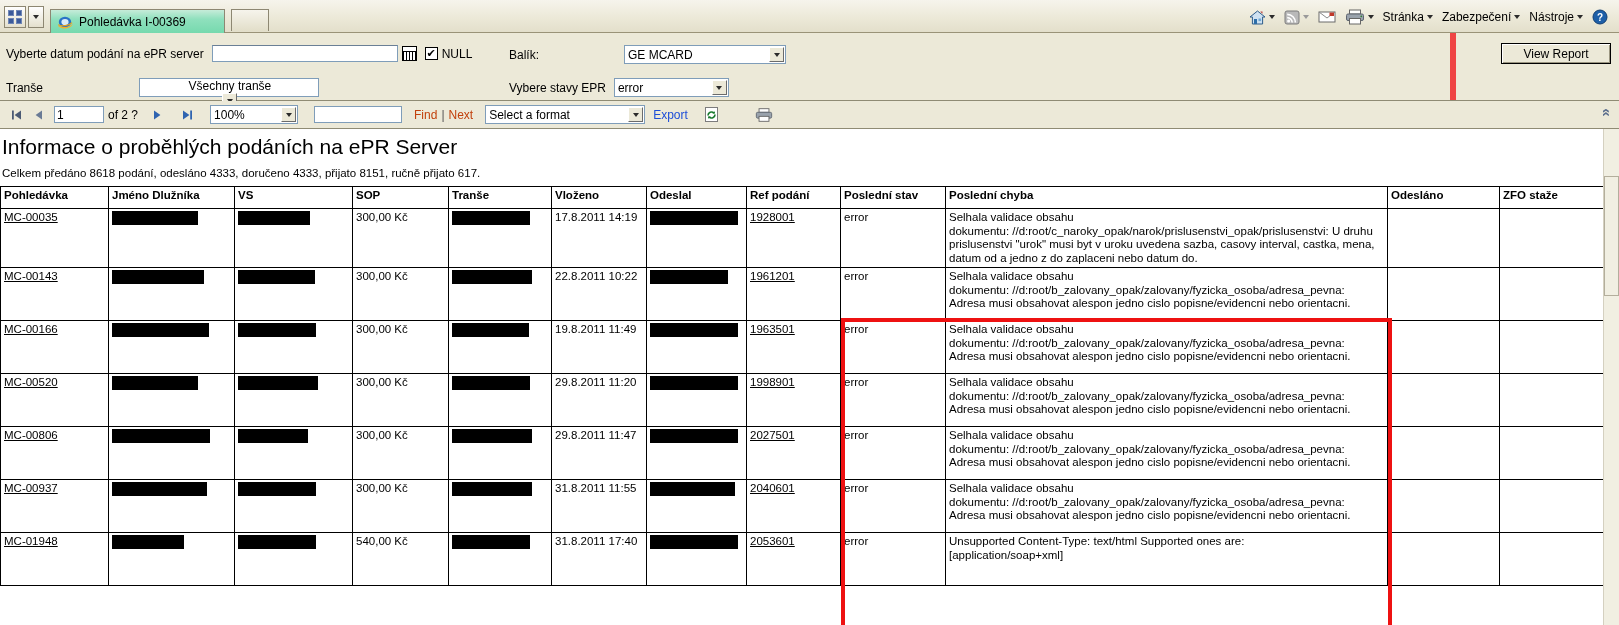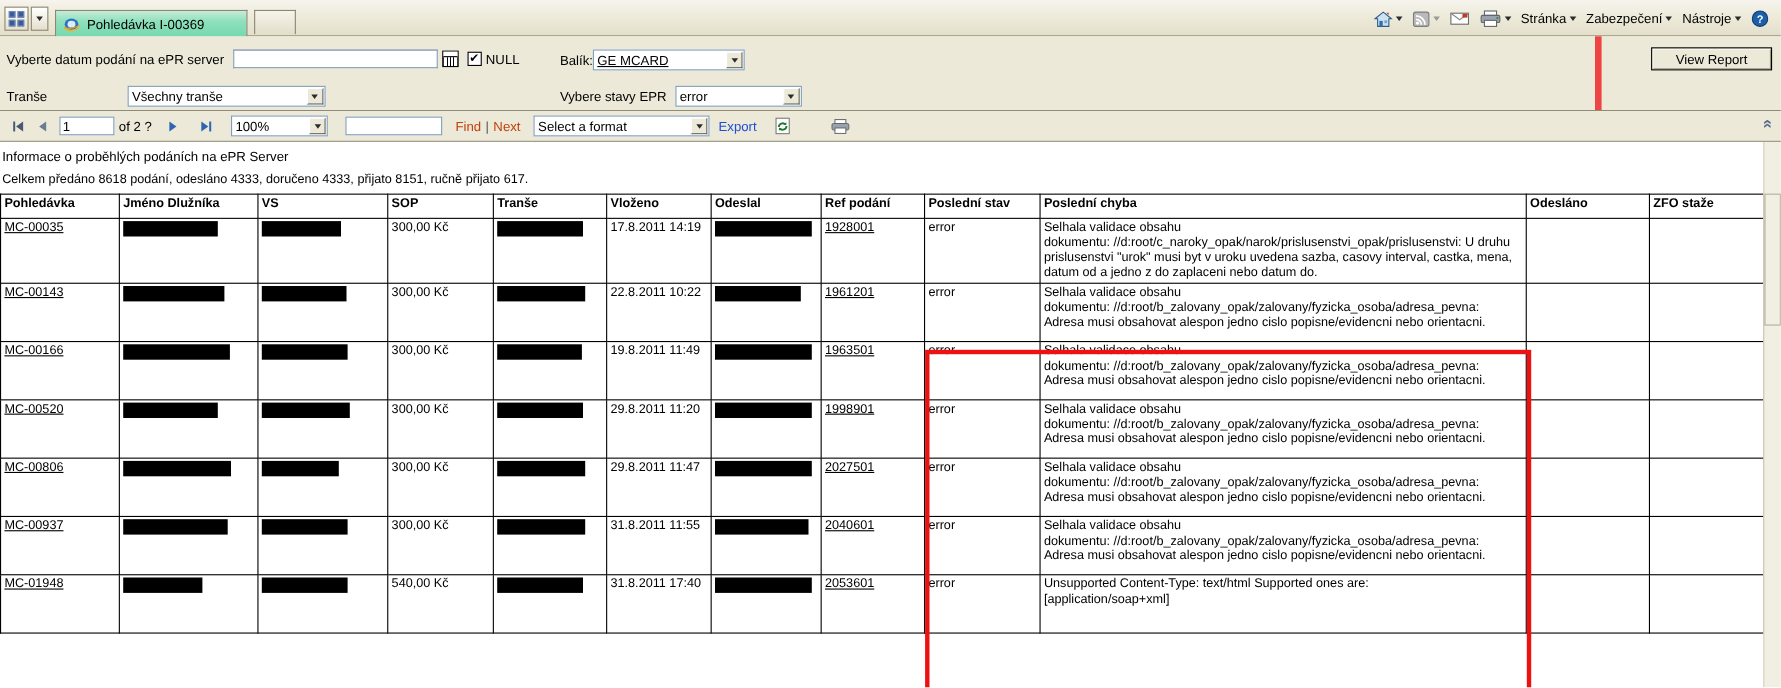--- a/index.html
+++ b/index.html
@@ -166,21 +166,21 @@
   .chevup { position:absolute; right:8px; top:4px; color:#5a6d8c; font-size:15px; font-weight:bold; line-height:1;}
 
   
   .reportbody {
     position: relative;
     height: calc(625px - 33px - 68px - 28px);
     background: #fff;
     overflow: hidden;
   }
   .rpt-title {
-    font-size: 12px; color:#000; padding: 6px 0 0 2px;
+    font-size: 21px; color:#000; padding: 6px 0 0 2px;
     font-family: "Liberation Sans", sans-serif;
   }
   .rpt-sub { font-size: 11.5px; padding: 8px 0 7px 2px; }
 
   table.grid {
     border-collapse: collapse;
     table-layout: fixed;
     width: 1603px;
     font-size: 11.5px;
   }
@@ -310,31 +310,31 @@
     <div class="prow r1">
       <span class="plabel">Vyberte datum podání na ePR server</span>
       <input class="txtin" style="width: 186px; margin-left: 8px;" value="">
       <span class="cal"></span>
       <span class="chk">✔</span>
       <span style="margin-left:4px;">NULL</span>
     </div>
 
     <div class="prow r1b">
       <span class="plabel">Balík:</span>
-      <span class="sel" style="width:138px;text-decoration:underline;">
+      <span class="sel" style="width:162px;margin-left:85px;">
         <span>GE MCARD</span>
         <span class="arrowbox">
             <span class="caret"></span>
           </span>
       </span>
     </div>
 
     <div class="prow r2">
       <span class="plabel">Tranše</span>
-      <span class="sel" style="width:180px;margin-left:73px;">
+      <span class="sel" style="width:180px;margin-left:96px;flex-direction:column;">
         <span>Všechny tranše</span>
         <span class="arrowbox">
             <span class="caret"></span>
           </span>
       </span>
     </div>
 
     <div class="prow r2b">
       <span class="plabel">Vybere stavy EPR</span>
       <span class="sel" style="width:115px;margin-left:8px;">

